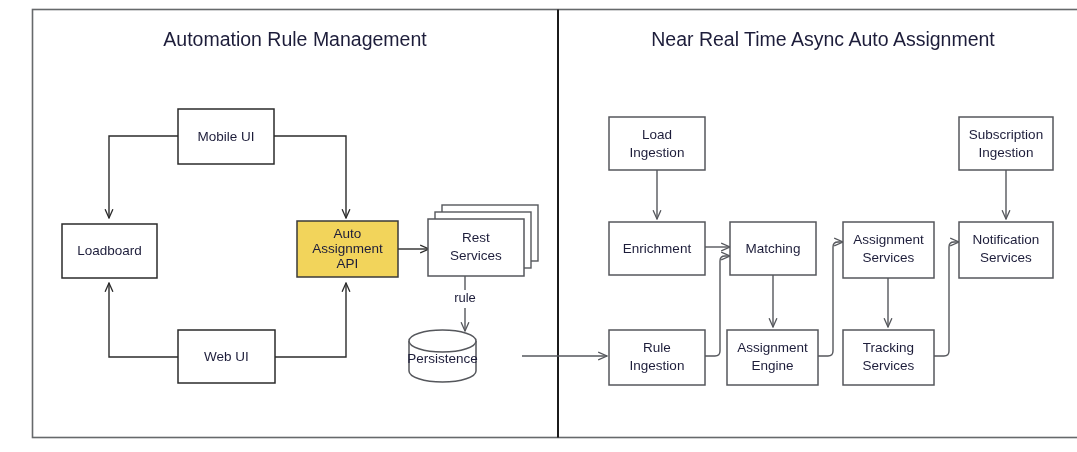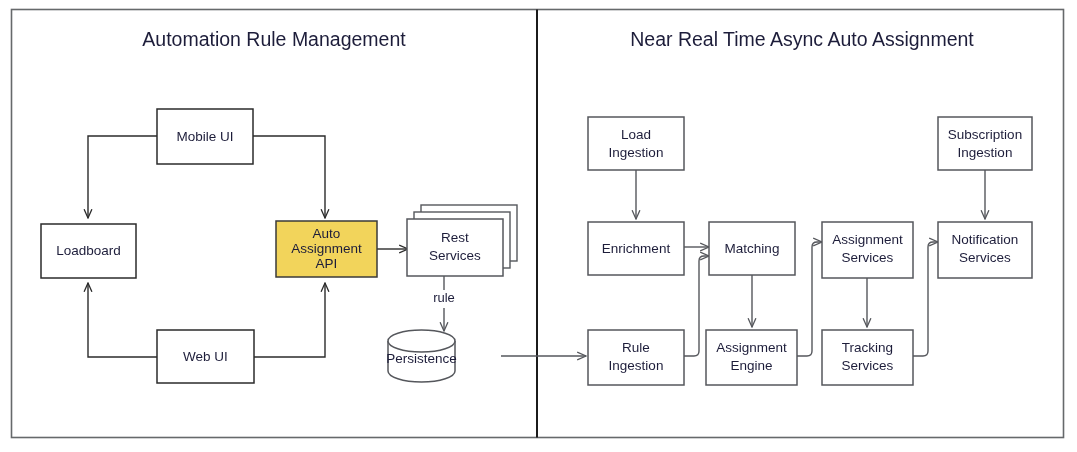--- a/index.html
+++ b/index.html
@@ -10,20 +10,21 @@
   body {
     width: 1077px;
     height: 452px;
     font-family: "Liberation Sans", sans-serif;
     overflow: hidden;
   }
   #diagram-root {
     position: relative;
     width: 1007px;
     height: 452px;
+    margin-left: 21px;
   }
   svg#arch-svg {
     display: block;
     width: 1077px;
     height: 452px;
   }
   .panel-frame {
     fill: none;
     stroke: #66696b;
     stroke-width: 1.6;

